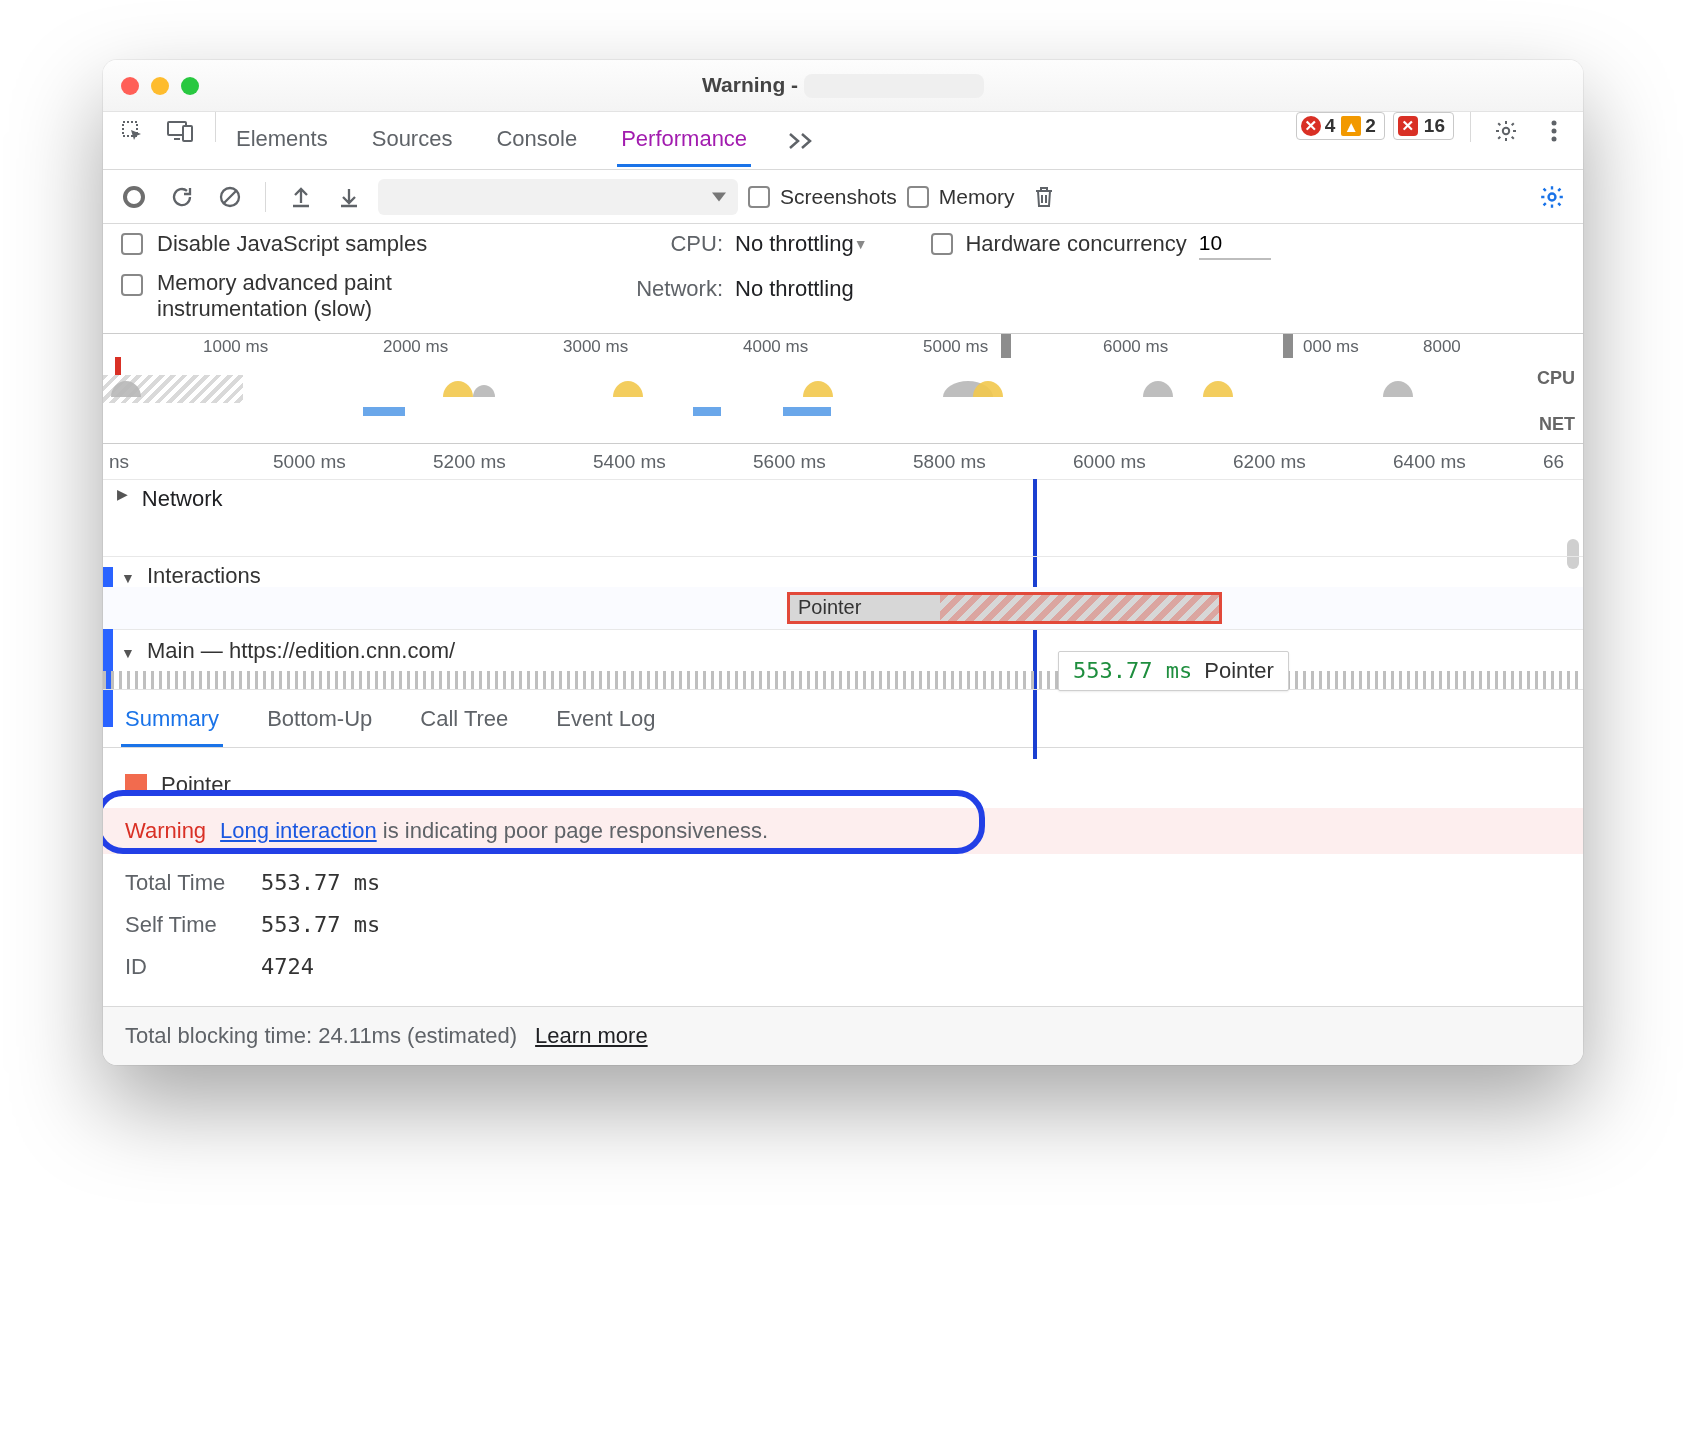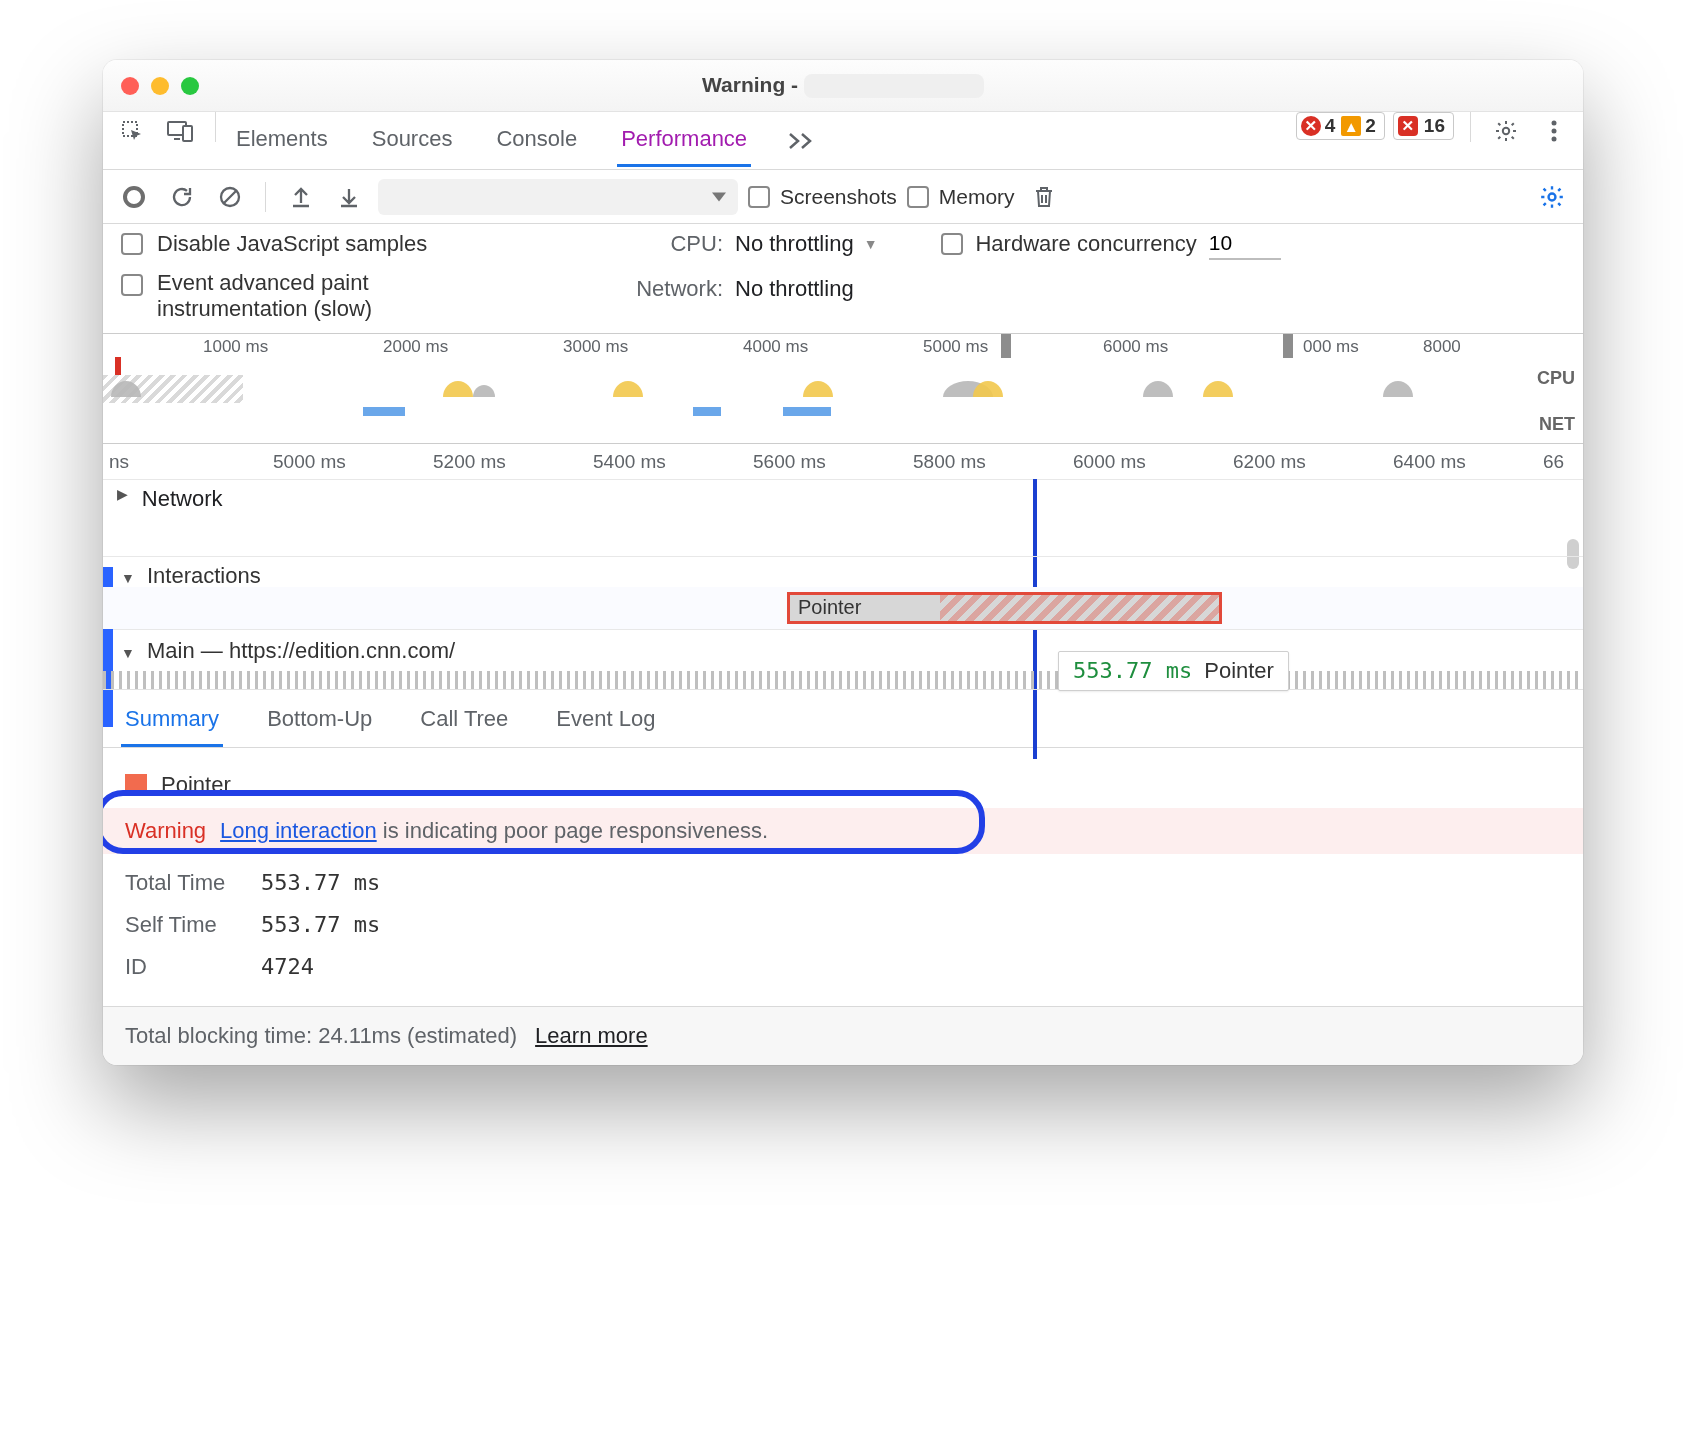--- a/index.html
+++ b/index.html
@@ -123,21 +123,21 @@
   .settings-row {
     display: flex; align-items: center;
     padding: 4px 18px 6px;
     gap: 12px;
     font-size: 22px;
   }
   .settings-row .lbl-col { display: flex; align-items: center; gap: 14px; }
   .settings-row.row2 { align-items: flex-start; }
   .mlabel { color: #5f6368; font-size: 22px; }
   .sel {
-    display: inline-flex; align-items: center; gap: 10px;
+    display: inline-flex; align-items: center; 
     font-size: 22px; color: #202124;
   }
   .sel .tri { color: #888; font-size: 14px; }
   .numbox {
     width: 72px; height: 32px;
     border: none; border-bottom: 2px solid #bdbdbd;
     font-size: 21px; text-align: left;
     outline: none;
   }
   .twoline { line-height: 1.2; font-size: 22px; }
@@ -413,21 +413,21 @@
     </span>
     <div style="width:40px;"></div>
     <div class="chk"></div>
     <span>Hardware concurrency</span>
     <input class="numbox" value="10" style="">
   </div>
   <div class="settings-row row2" style="padding-bottom:10px;">
     <div class="lbl-col" style="width:480px; align-items:flex-start;">
       <div class="chk" style="margin-top:4px;"></div>
       <span class="twoline">
-        <span>Event advanced paint</span><br>
+        <span>Memory advanced paint</span><br>
         <span>instrumentation (slow)</span>
       </span>
     </div>
     <div style="width:110px; text-align:right; padding-top:6px;"><span class="mlabel">Network:</span></div>
     <span class="sel" style="padding-top:6px;">
       <span>No throttling</span>
     </span>
   </div>
 
   <div class="overview">

